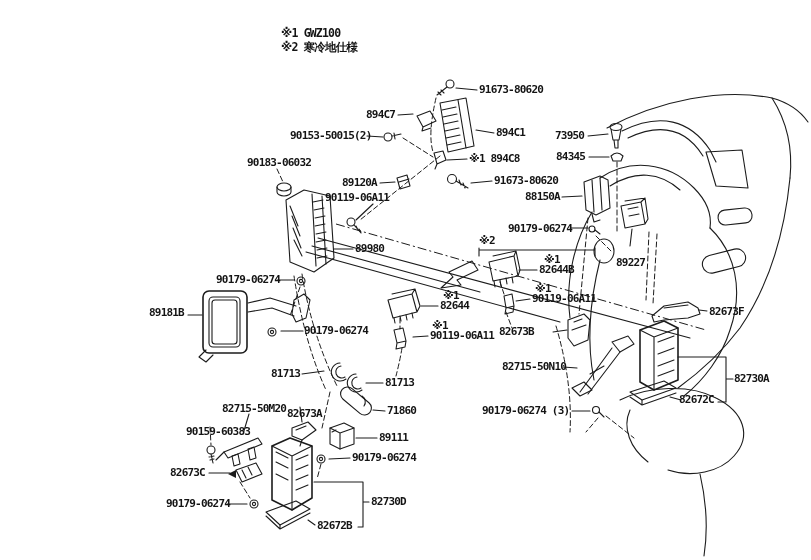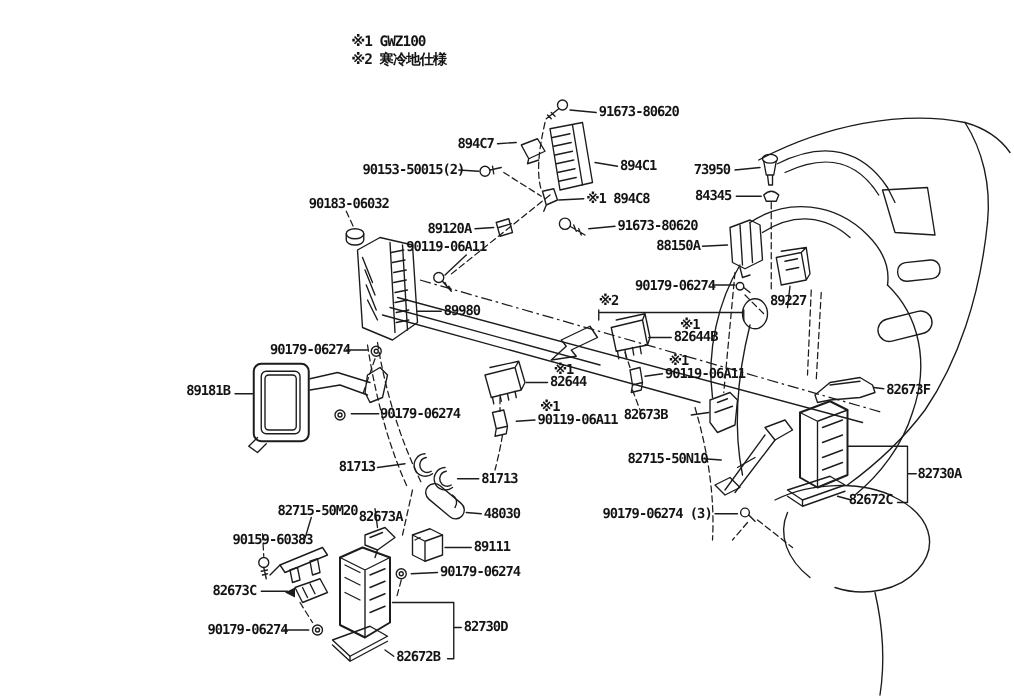--- a/index.html
+++ b/index.html
@@ -297,40 +297,40 @@
 <div class="lbl" style="left:469px;top:153px">※1 894C8</div>
 <div class="lbl" style="left:556px;top:151px">84345</div>
 <div class="lbl" style="left:247px;top:157px">90183-06032</div>
 <div class="lbl" style="left:342px;top:177px">89120A</div>
 <div class="lbl" style="left:494px;top:175px">91673-80620</div>
 <div class="lbl" style="left:325px;top:192px">90119-06A11</div>
 <div class="lbl" style="left:525px;top:191px">88150A</div>
 <div class="lbl" style="left:508px;top:223px">90179-06274</div>
 <div class="lbl" style="left:355px;top:243px">89980</div>
 <div class="lbl" style="left:479px;top:235px">※2</div>
-<div class="lbl" style="left:616px;top:235px">89227</div>
+<div class="lbl" style="left:616px;top:257px">89227</div>
 <div class="lbl" style="left:544px;top:254px">※1</div>
 <div class="lbl" style="left:539px;top:264px">82644B</div>
 <div class="lbl" style="left:216px;top:274px">90179-06274</div>
 <div class="lbl" style="left:535px;top:283px">※1</div>
 <div class="lbl" style="left:532px;top:293px">90119-06A11</div>
 <div class="lbl" style="left:443px;top:290px">※1</div>
 <div class="lbl" style="left:440px;top:300px">82644</div>
 <div class="lbl" style="left:149px;top:307px">89181B</div>
 <div class="lbl" style="left:709px;top:306px">82673F</div>
 <div class="lbl" style="left:304px;top:325px">90179-06274</div>
 <div class="lbl" style="left:432px;top:320px">※1</div>
 <div class="lbl" style="left:430px;top:330px">90119-06A11</div>
 <div class="lbl" style="left:499px;top:326px">82673B</div>
 <div class="lbl" style="left:502px;top:361px">82715-50N10</div>
 <div class="lbl" style="left:271px;top:368px">81713</div>
 <div class="lbl" style="left:385px;top:377px">81713</div>
 <div class="lbl" style="left:734px;top:373px">82730A</div>
 <div class="lbl" style="left:287px;top:408px">82673A</div>
-<div class="lbl" style="left:387px;top:405px">48030</div>
+<div class="lbl" style="left:387px;top:405px">71860</div>
 <div class="lbl" style="left:679px;top:394px">82672C</div>
 <div class="lbl" style="left:222px;top:403px">82715-50M20</div>
 <div class="lbl" style="left:482px;top:405px">90179-06274 (3)</div>
 <div class="lbl" style="left:186px;top:426px">90159-60383</div>
 <div class="lbl" style="left:379px;top:432px">89111</div>
 <div class="lbl" style="left:352px;top:452px">90179-06274</div>
 <div class="lbl" style="left:170px;top:467px">82673C</div>
 <div class="lbl" style="left:166px;top:498px">90179-06274</div>
 <div class="lbl" style="left:371px;top:496px">82730D</div>
 <div class="lbl" style="left:317px;top:520px">82672B</div>

